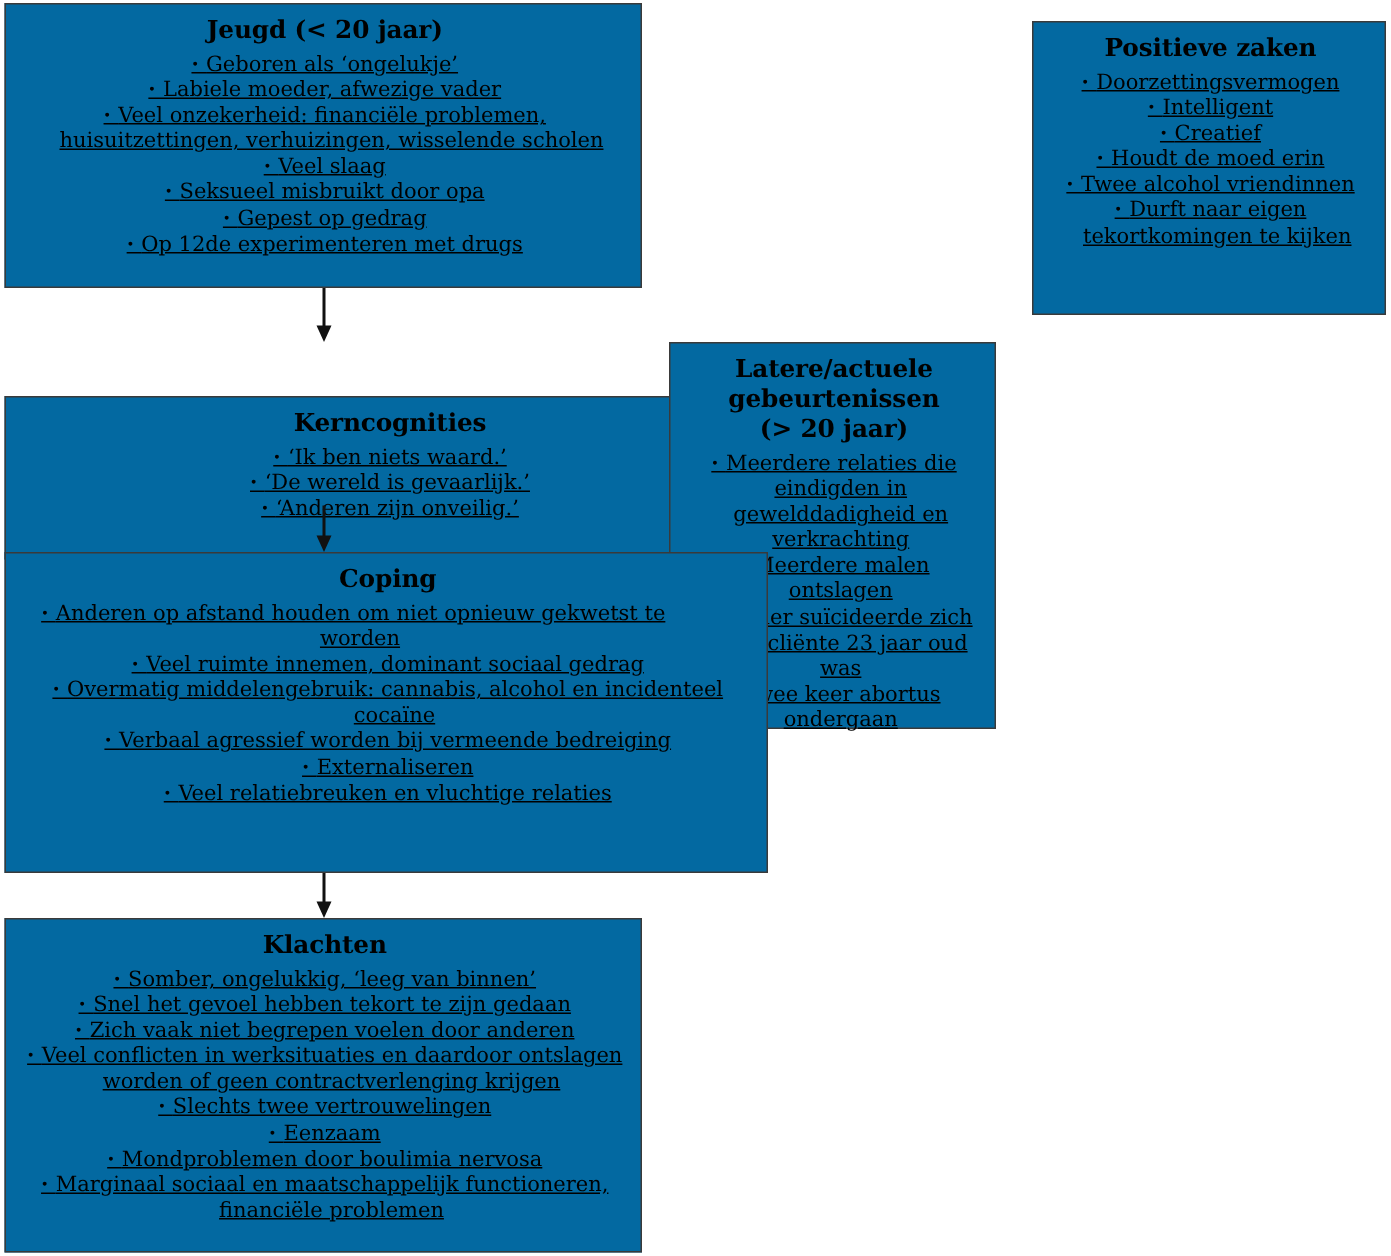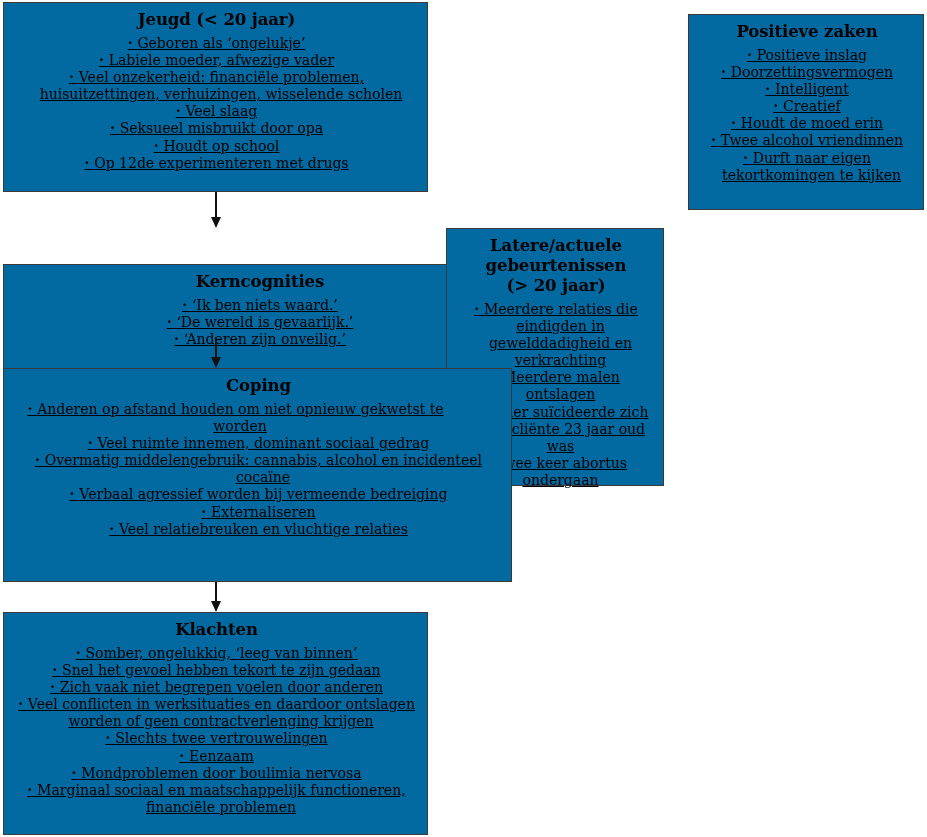--- a/index.html
+++ b/index.html
@@ -107,29 +107,28 @@
 <div class="canvas">
 
   <div class="box" id="box-jeugd">
     <div class="box-title">Jeugd (&lt; 20 jaar)</div>
     <ul class="bullets">
       <li>Geboren als ‘ongelukje’</li>
       <li>Labiele moeder, afwezige vader</li>
       <li>Veel onzekerheid: financiële problemen, huisuitzettingen, verhuizingen, wisselende scholen</li>
       <li>Veel slaag</li>
       <li>Seksueel misbruikt door opa</li>
-      <li>Houdt op school</li>
+      <li>Gepest op gedrag</li>
       <li>Op 12de experimenteren met drugs</li>
     </ul>
   </div>
 
   <div class="box" id="box-positieve">
     <div class="box-title">Positieve zaken</div>
     <ul class="bullets">
-      <li>Positieve inslag</li>
       <li>Doorzettingsvermogen</li>
       <li>Intelligent</li>
       <li>Creatief</li>
       <li>Houdt de moed erin</li>
       <li>Twee alcohol vriendinnen</li>
       <li>Durft naar eigen tekortkomingen te kijken</li>
     </ul>
   </div>
 
   <div class="box" id="box-kerncog">

